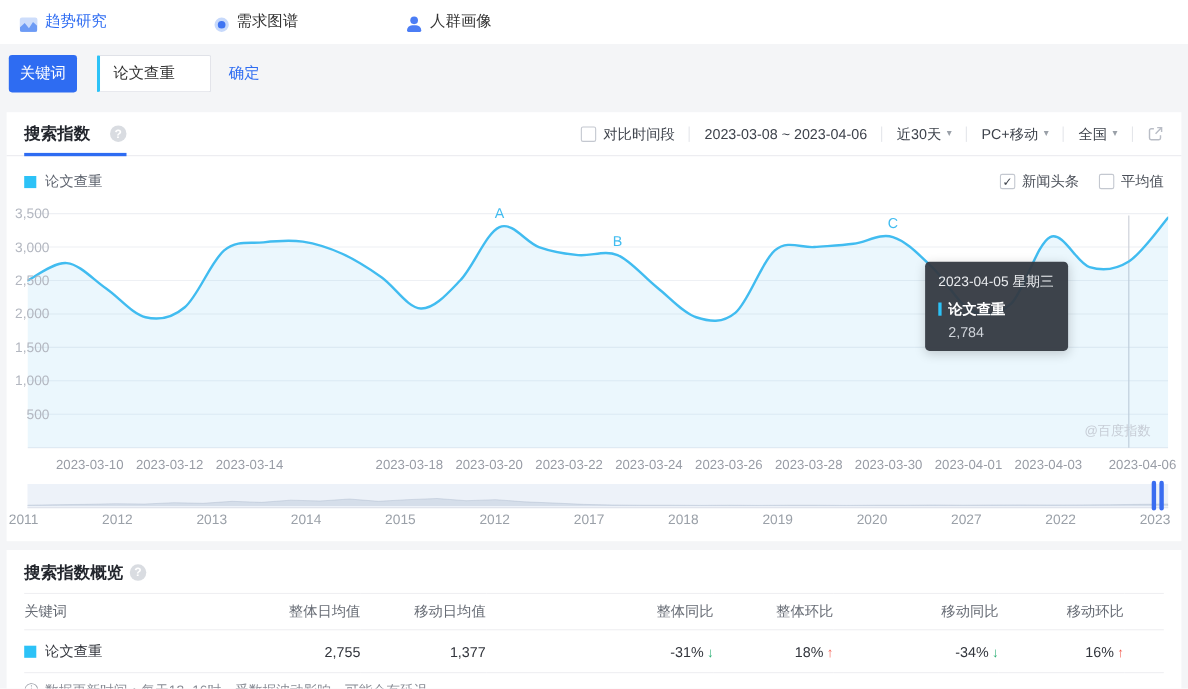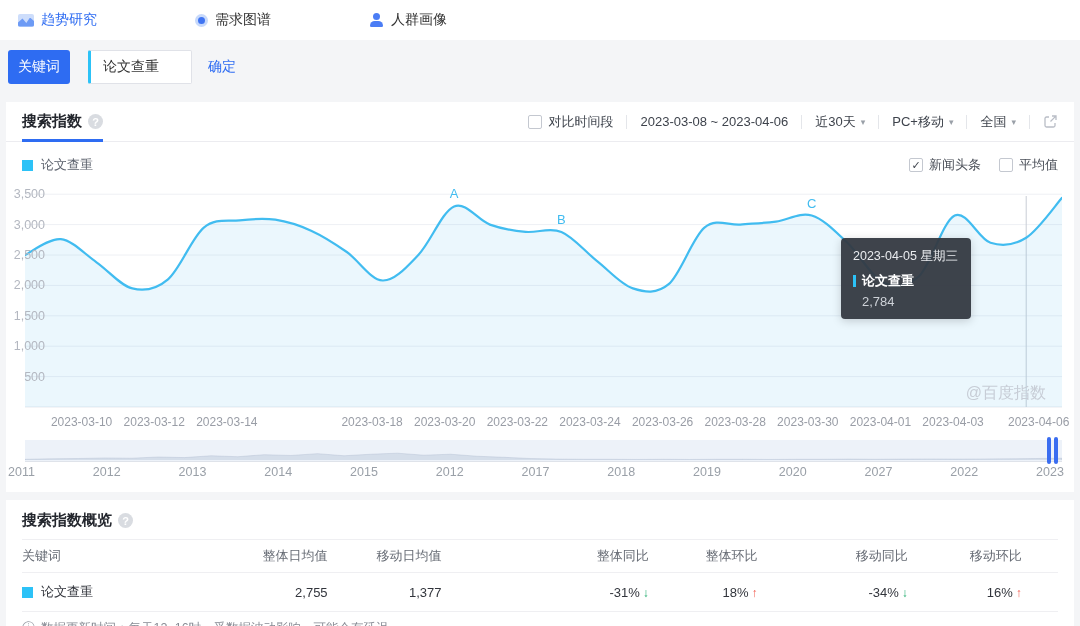--- a/index.html
+++ b/index.html
@@ -1,61 +1,61 @@
 <!DOCTYPE html>
 <html><head>
 <meta charset="utf-8">
 <style>
   *{box-sizing:border-box;margin:0;padding:0}
   html,body{width:1080px;height:626px;overflow:hidden}
   body{background:#f4f5f7;font-family:"Liberation Sans","DejaVu Sans",sans-serif;position:relative}
 
   
   .nav{background:#fff;height:40px;display:flex;align-items:center;padding-left:18px}
-  .nav-tab{display:flex;align-items:center;gap:7px;margin-right:98px;font-size:14px;color:#333;cursor:pointer}
+  .nav-tab{display:flex;align-items:flex-end;gap:7px;margin-right:98px;font-size:14px;color:#333;cursor:pointer}
   .nav-tab.active{color:#2e6cf2}
   .icon-trend{width:16px;height:13px;background:#cdddfb;border-radius:2px;position:relative;overflow:hidden}
   .icon-trend i{position:absolute;left:0;right:0;bottom:0;height:9px;background:#6d9bf5;clip-path:polygon(0 100%,0 55%,28% 10%,52% 62%,75% 0,100% 40%,100% 100%)}
   .icon-demand{width:13px;height:13px;border-radius:50%;background:#3f74f2;border:3px solid #c7d9fb}
   .icon-person{width:15px;height:14px;position:relative}
   .icon-person::before{content:'';position:absolute;left:4px;top:0;width:7px;height:7px;border-radius:50%;background:#4b7df5}
   .icon-person::after{content:'';position:absolute;left:1px;bottom:0;width:13px;height:6px;border-radius:7px 7px 2px 2px;background:#4b7df5}
 
   
   .query{display:flex;align-items:center;padding:10px 0 10px 8px}
   .kw-btn{width:62px;height:34px;background:#2e6cf2;color:#fff;border:none;border-radius:3px;font-size:14px;cursor:pointer}
   .kw-input{width:104px;height:34px;margin-left:18px;background:#fff;border:1px solid #e0e2e8;border-left:3px solid #2cc2f7;border-radius:2px;font-size:14px;color:#333;padding-left:12px;font-family:inherit}
   .add-btn{width:88px;height:34px;margin-left:14px;background:#fff;border:1px solid #e0e2e8;border-radius:3px;color:#858992;font-size:14px;cursor:pointer}
   .confirm{margin-left:16px;color:#2e6cf2;font-size:14px;cursor:pointer}
 
   .card{background:#fff;margin:8px 6px 0;position:relative}
   .card.main{height:390px}
 
   .panel-head{height:40px;display:flex;align-items:center;padding:0 16px;border-bottom:1px solid #ececf0}
-  .panel-tab{height:100%;display:flex;align-items:center;gap:6px;font-size:15px;font-weight:bold;color:#23262d;position:relative;cursor:pointer}
+  .panel-tab{height:100%;display:flex;align-items:center;gap:18px;font-size:15px;font-weight:bold;color:#23262d;position:relative;cursor:pointer}
   .panel-tab::after{content:'';position:absolute;left:0;bottom:-1px;width:100%;height:3px;background:#2e6cf2}
   .help{width:15px;height:15px;border-radius:50%;background:#d9dce1;color:#fff;font-size:11px;font-weight:bold;display:inline-flex;align-items:center;justify-content:center}
   .head-controls{margin-left:auto;display:flex;align-items:center;gap:13px;font-size:13px;color:#3e434c}
   .divider{width:1px;height:14px;background:#e4e6ea}
   .checkbox{width:14px;height:14px;border:1px solid #c4c8d0;border-radius:2px;background:#fff;display:inline-flex;align-items:center;justify-content:center;font-size:11px;color:#3e434c;flex:none}
   .cb-wrap{display:flex;align-items:center;gap:6px;cursor:pointer}
   .select{display:flex;align-items:center;gap:5px;cursor:pointer}
   .caret{color:#9aa0a8;font-size:9px}
 
   .legend-row{display:flex;align-items:center;margin-top:14px;padding:0 16px;font-size:13px;color:#5d636e}
   .sq{width:11px;height:11px;background:#2cc2f7;margin-right:8px;flex:none}
   .legend-right{margin-left:auto;display:flex;align-items:center;gap:18px;color:#4a4f58}
 
   .chart-region{position:relative;height:250px;margin-top:10px}
   .plot{position:absolute;left:19px;right:12px;top:0;height:226px}
   .plot svg{width:100%;height:100%;display:block}
   .ylabels div{position:absolute;left:0;width:39px;text-align:right;font-size:12.5px;color:#b3b7c0}
   .xticks{position:absolute;left:3px;right:12px;top:231px;height:16px}
   .xticks span{position:absolute;transform:translateX(-50%);white-space:nowrap;font-size:12px;color:#999da6}
-  .watermark{position:absolute;right:28px;top:199px;font-size:16px;color:#c7cdd6}
+  .watermark{position:absolute;right:28px;top:199px;font-size:12px;color:#c7cdd6}
   .tooltip{position:absolute;left:835px;top:54px;width:130px;background:rgba(52,57,65,.95);border-radius:4px;padding:10px 12px;color:#fff;box-shadow:0 2px 10px rgba(0,0,0,.18)}
   .tt-date{font-size:12.5px;color:#e9ebee}
   .tt-series{display:flex;align-items:center;margin-top:7px;font-size:13px;font-weight:bold}
   .tt-bar{width:3px;height:12px;background:#2cc2f7;margin-right:6px}
   .tt-value{margin-top:4px;padding-left:9px;font-size:13px;color:#ced2d8}
 
   .slider-block{margin-top:6px}
   .slider-band{position:relative;margin:0 12px 0 19px;height:22px;background:#edf2f9;border-bottom:1px solid #dfe3ea;cursor:pointer}
   .slider-band svg{position:absolute;inset:0;width:100%;height:100%}
   .handle{position:absolute;right:4px;top:-3px;display:flex;gap:3px}

